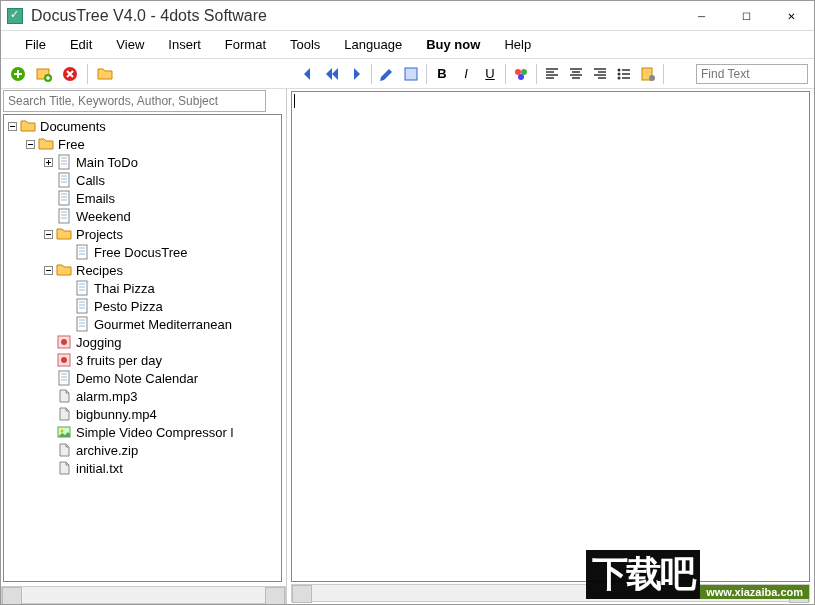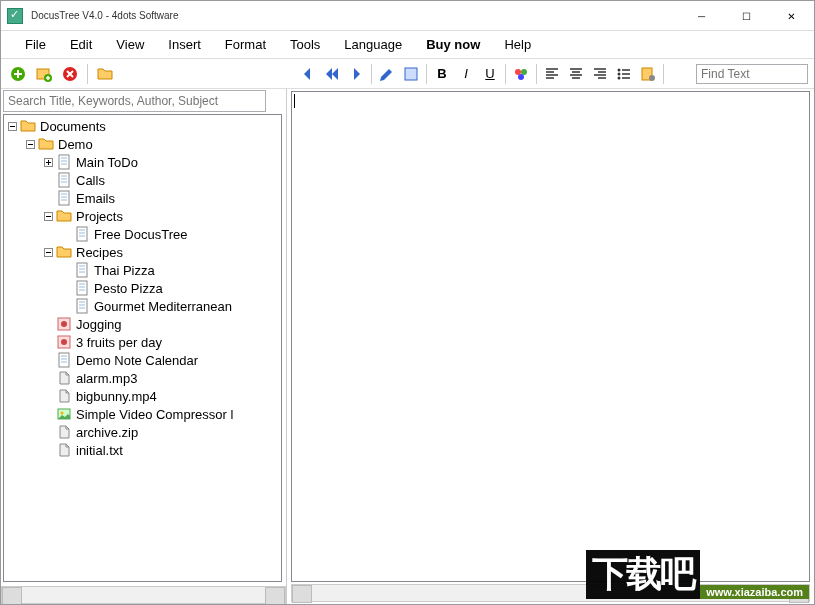--- a/index.html
+++ b/index.html
@@ -1,21 +1,21 @@
 <!DOCTYPE html>
 <html><head>
   <meta charset="utf-8">
   <style>
     * { box-sizing: border-box; margin: 0; padding: 0; font-family: 'Microsoft YaHei', 'Segoe UI', Tahoma, sans-serif; font-size: 13px; }
     body { width: 815px; height: 605px; background: #fff; overflow: hidden; position: relative; }
     .window { width: 100%; height: 100%; border: 1px solid #999; display: flex; flex-direction: column; }
     .titlebar { height: 30px; display: flex; align-items: center; padding-left: 6px; border-bottom: 1px solid #ddd; }
     .titlebar .app-icon { width: 16px; height: 16px; background: #4a8; border: 1px solid #286; margin-right: 8px; position: relative; }
     .titlebar .app-icon::after { content: '✓'; color: #fff; font-size: 11px; position: absolute; left: 2px; top: -1px; }
-    .titlebar .title { font-size: 10px; color: #333; flex: 1; }
+    .titlebar .title { font-size: 16px; color: #333; flex: 1; }
     .winbtns { display: flex; height: 100%; }
     .winbtn { width: 45px; height: 30px; display: flex; align-items: center; justify-content: center; cursor: pointer; font-size: 10px; }
     .menubar { height: 28px; display: flex; align-items: center; padding-left: 12px; border-bottom: 1px solid #ddd; }
     .menubar .menu-item { padding: 4px 12px; cursor: pointer; }
     .menubar .menu-item.bold { font-weight: bold; }
     .toolbar-row { height: 30px; display: flex; align-items: center; padding: 2px 6px; border-bottom: 1px solid #ddd; gap: 4px; }
     .tbtn { width: 22px; height: 22px; display: flex; align-items: center; justify-content: center; cursor: pointer; border: 1px solid transparent; border-radius: 2px; }
     .tbtn svg { width: 16px; height: 16px; }
     .tsep { width: 1px; height: 20px; background: #ccc; margin: 0 2px; }
     .left-tools { display: flex; gap: 4px; align-items: center; width: 282px; }
@@ -199,21 +199,21 @@
               <svg viewBox="0 0 9 9">
                 <rect x="0.5" y="0.5" width="8" height="8" fill="#fff" stroke="#888"></rect>
                 <path d="M2 4.5h5" stroke="#000"></path>
               </svg>
             </span>
             <span class="node-icon">
               <svg viewBox="0 0 16 16">
                 <path d="M1 3h5l2 2h7v8H1z" fill="#fc6" stroke="#c80"></path>
               </svg>
             </span>
-            <span>Demo</span>
+            <span>Free</span>
           </div>
           <div class="tree-node" style="padding-left: 36px;">
             <span class="expander">
               <svg viewBox="0 0 9 9">
                 <rect x="0.5" y="0.5" width="8" height="8" fill="#fff" stroke="#888"></rect>
                 <path d="M2 4.5h5M4.5 2v5" stroke="#000"></path>
               </svg>
             </span>
             <span class="node-icon">
               <svg viewBox="0 0 16 16">
@@ -235,20 +235,30 @@
           </div>
           <div class="tree-node" style="padding-left: 36px;">
             <span class="expander"></span>
             <span class="node-icon">
               <svg viewBox="0 0 16 16">
                 <rect x="3" y="1" width="10" height="14" fill="#fff" stroke="#888"></rect>
                 <path d="M5 4h6M5 7h6M5 10h6" stroke="#9bd"></path>
               </svg>
             </span>
             <span>Emails</span>
+          </div>
+          <div class="tree-node" style="padding-left: 36px;">
+            <span class="expander"></span>
+            <span class="node-icon">
+              <svg viewBox="0 0 16 16">
+                <rect x="3" y="1" width="10" height="14" fill="#fff" stroke="#888"></rect>
+                <path d="M5 4h6M5 7h6M5 10h6" stroke="#9bd"></path>
+              </svg>
+            </span>
+            <span>Weekend</span>
           </div>
           <div class="tree-node" style="padding-left: 36px;">
             <span class="expander">
               <svg viewBox="0 0 9 9">
                 <rect x="0.5" y="0.5" width="8" height="8" fill="#fff" stroke="#888"></rect>
                 <path d="M2 4.5h5" stroke="#000"></path>
               </svg>
             </span>
             <span class="node-icon">
               <svg viewBox="0 0 16 16">

